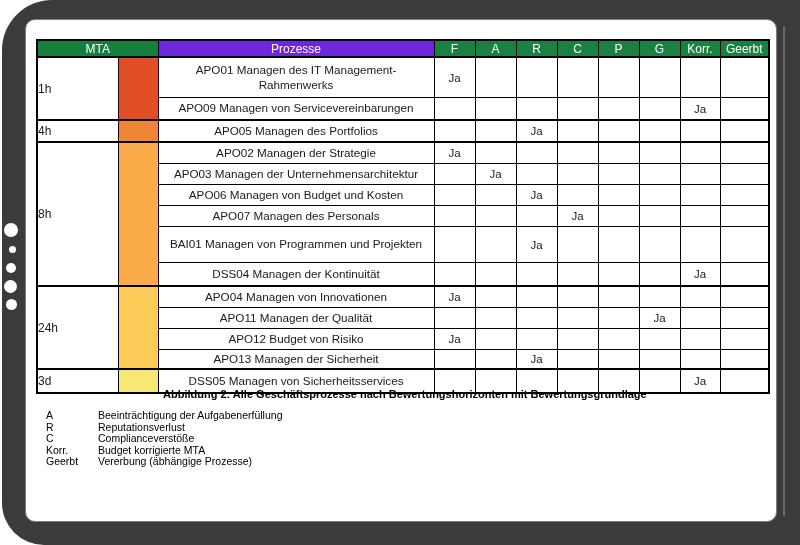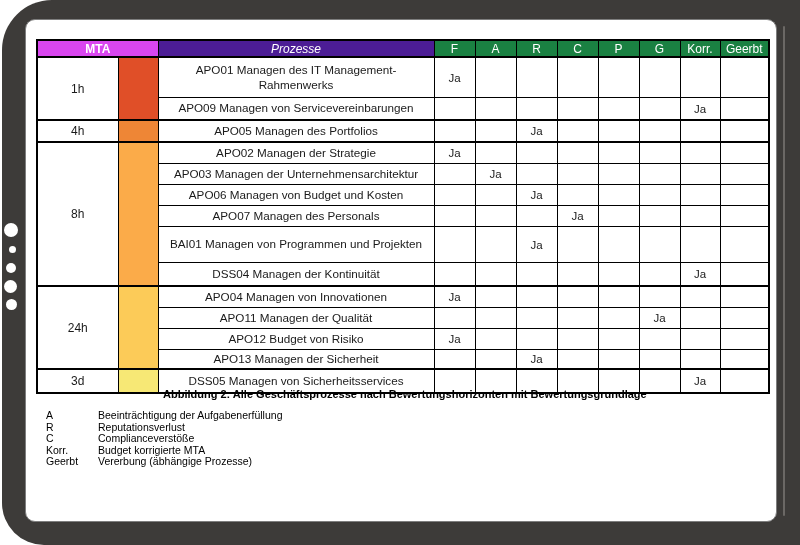--- a/index.html
+++ b/index.html
@@ -31,21 +31,21 @@
     border:2px solid #000;
   }
   table.main th, table.main td{
     border:1px solid #000;padding:0;overflow:hidden;
   }
   table.main thead th{
     color:#ffffff;font-weight:400;font-size:12px;height:15px;
     text-align:center;vertical-align:middle;
   }
   td.mta-cell{
-    text-align:center;vertical-align:middle;font-size:12px;color:#1a1a1a;
+    text-align:left;vertical-align:middle;font-size:12px;color:#1a1a1a;
   }
   td.color-cell{padding:0;}
   td.process-cell{
     text-align:center;vertical-align:middle;padding:1px 4px;
     font-size:11.7px;line-height:1.25;color:#1a1a1a;
   }
   td.ja-cell{
     text-align:center;vertical-align:middle;font-size:11.5px;color:#1a1a1a;
   }
   tr.group-start td{border-top-width:2px;}
@@ -80,22 +80,22 @@
         <col style="width:41px">
         <col style="width:41px">
       <col style="width:41px">
         <col style="width:41px">
         <col style="width:41px">
       <col style="width:40px">
         <col style="width:49px">
     </colgroup>
     <thead>
       <tr id="header-row">
-        <th colspan="2" style="background: #d946ef; color: rgb(255, 255, 255); font-weight: bold;">MTA</th>
-        <th style="background: #4c1d95; color: rgb(255, 255, 255); font-style: italic;">Prozesse</th>
+        <th colspan="2" style="background: #15803d; color: rgb(255, 255, 255);">MTA</th>
+        <th style="background: #6d28d9; color: rgb(255, 255, 255);">Prozesse</th>
       <th style="background: rgb(26, 129, 66); color: rgb(255, 255, 255);">F</th>
           <th style="background: rgb(26, 129, 66); color: rgb(255, 255, 255);">A</th>
           <th style="background: rgb(26, 129, 66); color: rgb(255, 255, 255);">R</th>
           <th style="background: rgb(26, 129, 66); color: rgb(255, 255, 255);">C</th>
           <th style="background: rgb(26, 129, 66); color: rgb(255, 255, 255);">P</th>
           <th style="background: rgb(26, 129, 66); color: rgb(255, 255, 255);">G</th>
           <th style="background: rgb(26, 129, 66); color: rgb(255, 255, 255);">Korr.</th>
           <th style="background: rgb(26, 129, 66); color: rgb(255, 255, 255);">Geerbt</th>
         </tr>
     </thead>

